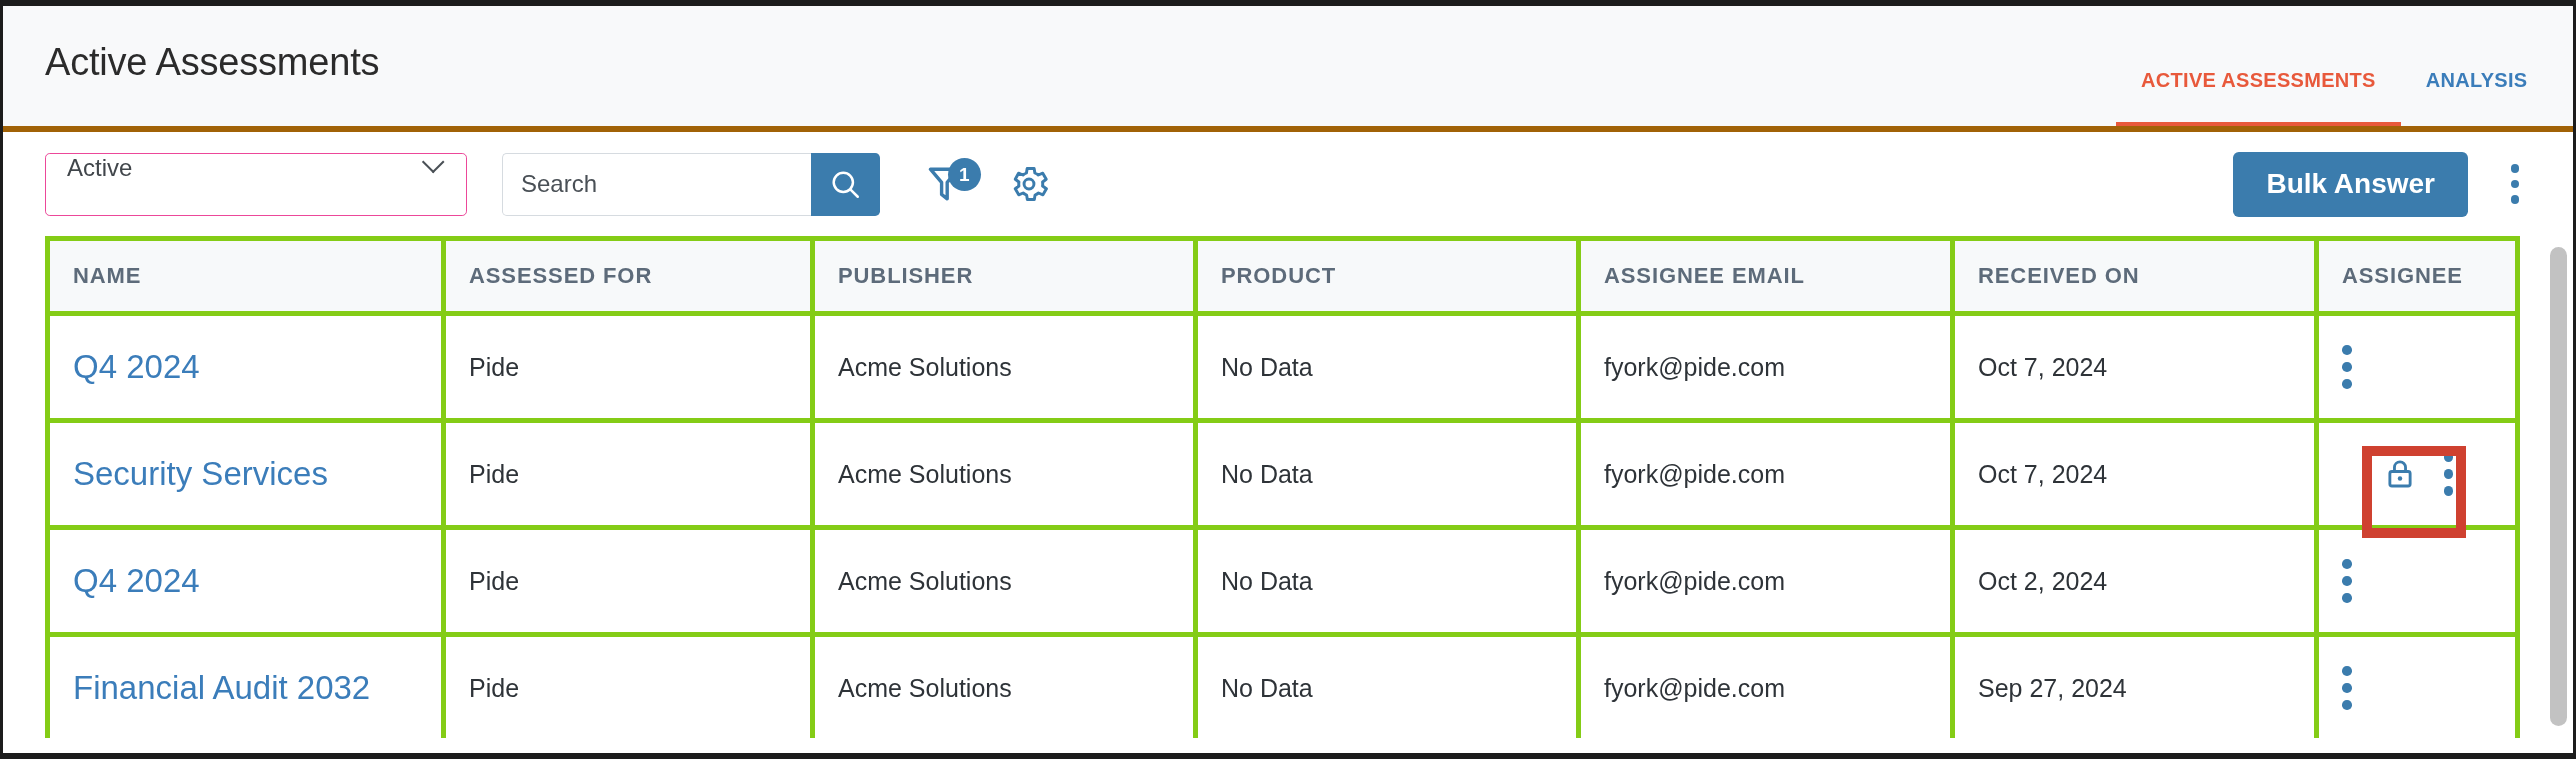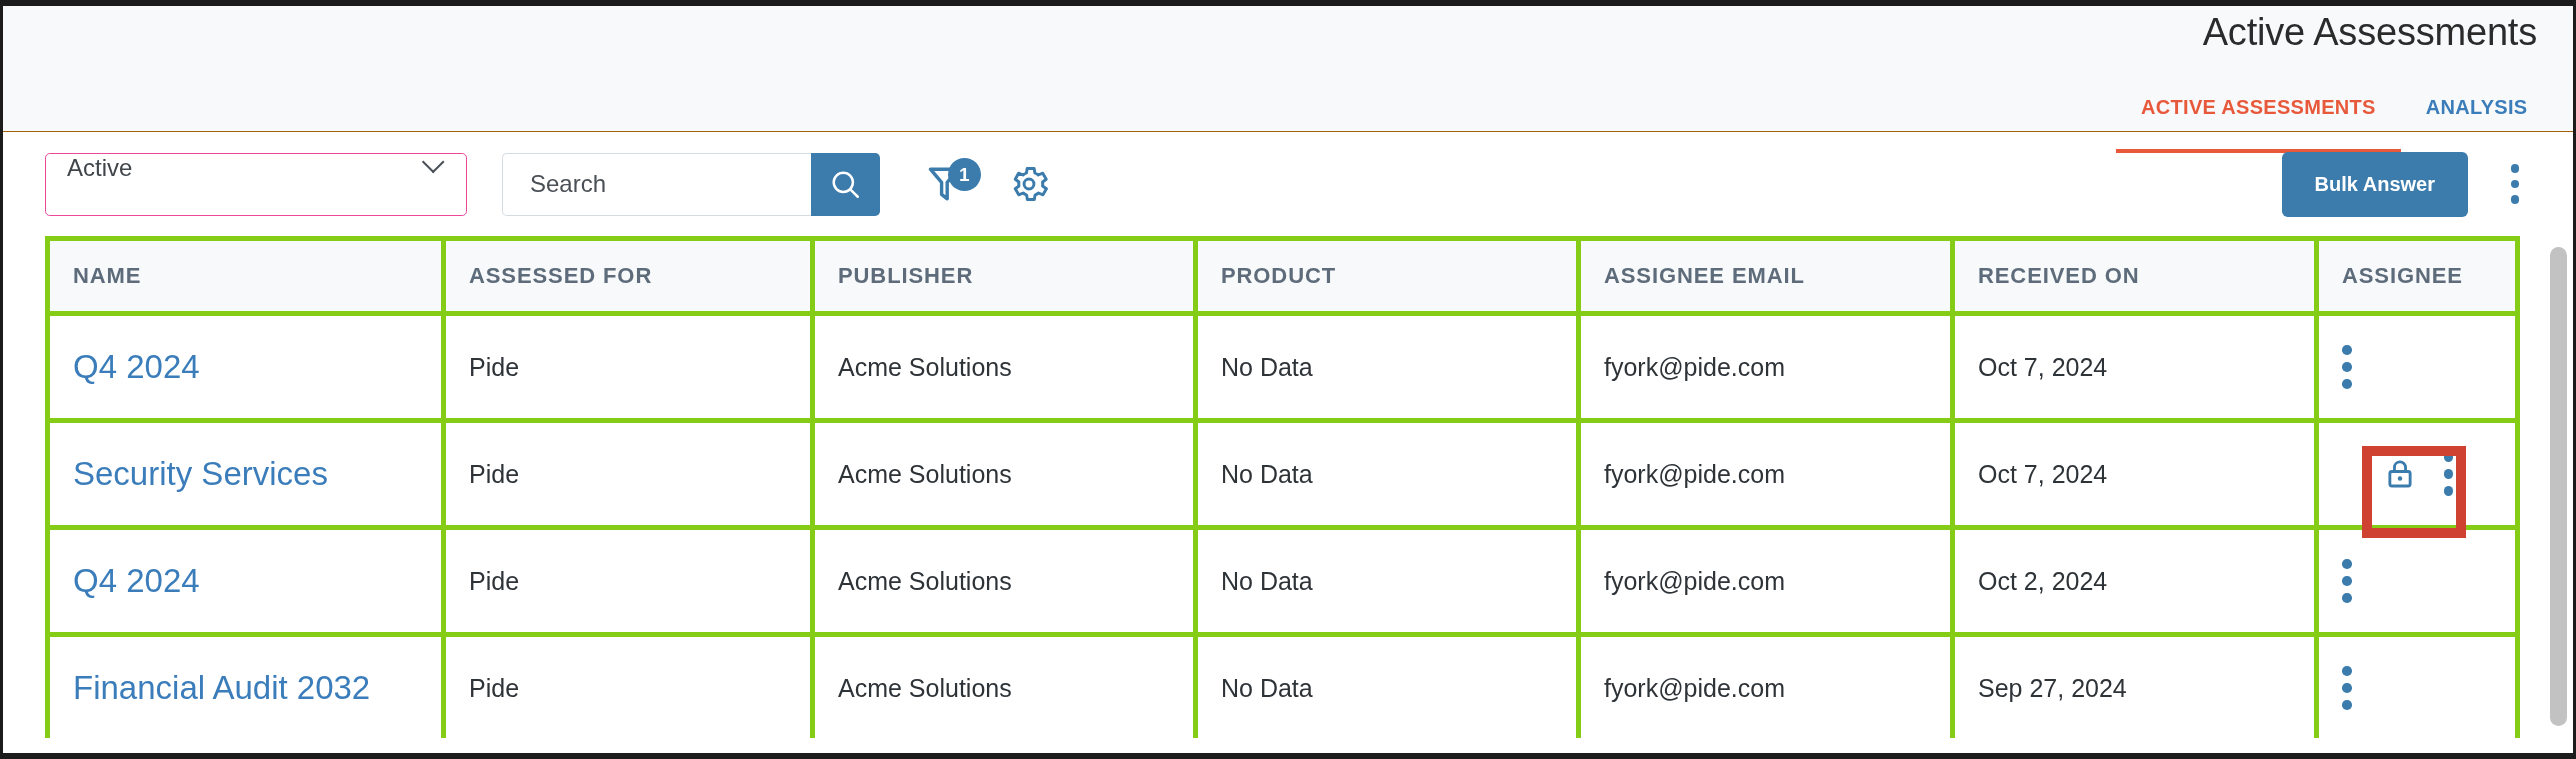--- a/index.html
+++ b/index.html
@@ -25,23 +25,22 @@
     overflow: hidden;
   }
 
   
   .page-header {
     display: flex;
     align-items: flex-end;
     justify-content: space-between;
     height: 126px;
     background: #f8f9fa;
-    border-bottom: 1px solid #a16207;
-    padding: 5px 36px 0 42px;
-    flex-direction: column;
+    border-bottom: 6px solid #a16207;
+    padding: 17px 36px 0 42px;
   }
 
   .page-title {
     font-size: 38px;
     font-weight: 400;
     color: #2b2b2b;
     letter-spacing: -0.2px;
     padding-bottom: 42px;
     white-space: nowrap;
   }
@@ -115,21 +114,21 @@
     align-items: stretch;
     margin-left: 35px;
     height: 63px;
   }
   .search-input {
     width: 309px;
     height: 63px;
     border: 1px solid #d6dbe0;
     border-right: none;
     border-radius: 4.8px 0 0 4.8px;
-    padding: 0 27px;
+    padding: 0 18px;
     font-size: 24px;
     font-family: "Liberation Sans", sans-serif;
     color: #41464b;
     outline: none;
     background: #ffffff;
   }
   .search-input::placeholder { color: #4a5056; opacity: 1; }
 
   .search-btn {
     width: 69px;
@@ -175,21 +174,21 @@
 
   .spacer { flex: 1; }
 
   .bulk-btn {
     background: #3b7cad;
     color: #ffffff;
     border: none;
     border-radius: 5.8px;
     height: 65px;
     padding: 0 33px;
-    font-size: 20px;
+    font-size: 28px;
     font-weight: 700;
     font-family: "Liberation Sans", sans-serif;
     cursor: pointer;
     white-space: nowrap;
   }
 
   .kebab-btn {
     margin-left: 25px;
     width: 44px;
     height: 63px;

